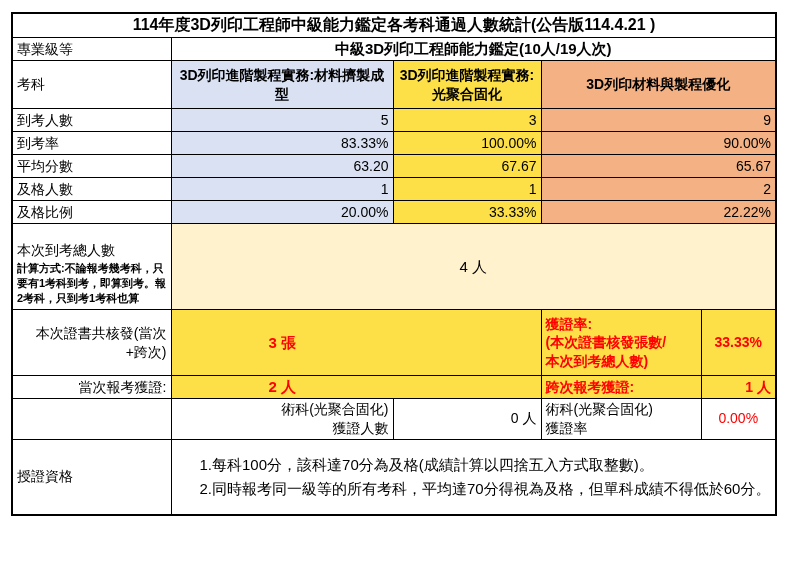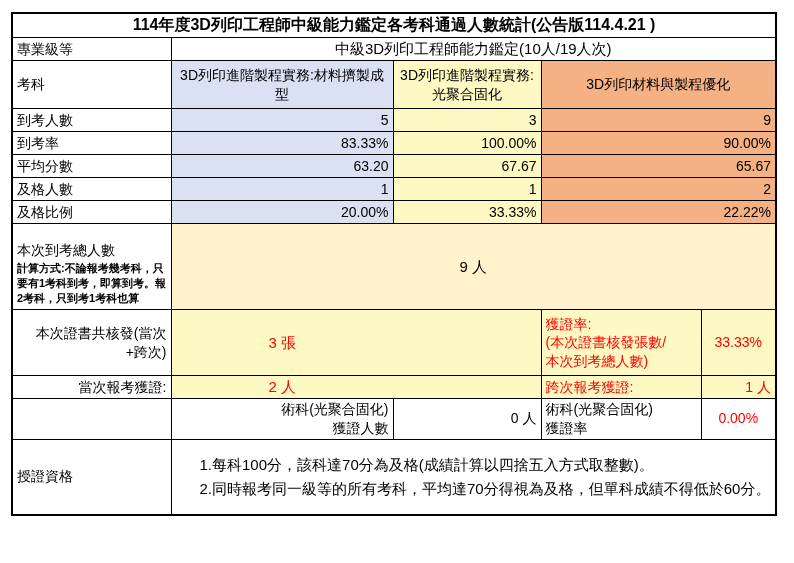--- a/index.html
+++ b/index.html
@@ -26,33 +26,33 @@
   tr.r-level  td{height:20px;}
   tr.r-subj   td{height:45px;}
   tr.r-metric td{height:20px;}
   tr.r-att    td{height:67px;}
   tr.r-cert   td{height:63px;}
   tr.r-cur    td{height:19px;}
   tr.r-skill  td{height:38px;}
   tr.r-qual   td{height:72px;}
 
   .title-cell{font-size:16px;font-weight:bold;text-align:center;margin-top:20px;}
-  .bold{font-weight:normal;}
+  .bold{font-weight:bold;}
   .f15{font-size:15px;}
   .center{text-align:center;}
   .right{text-align:right;}
   .left{text-align:left;}
   .red{color:#FF0000;}
   .pre{white-space:pre-line;}
   .no-r{border-right:none;}
   .no-l{border-left:none;}
   .v-top{vertical-align:top;padding-top:17px;}
 
   .bg-blue  {background:#D9E1F2;}
-  .bg-peach {background:#fef9c3;}
+  .bg-peach {background:#fde047;}
   .bg-orange{background:#F4B183;}
   .bg-yellow{background:#FFF2CC;}
 
   .att-note{font-size:11px;font-weight:bold;line-height:1.35;margin-top:2px;}
   .qual-text{font-size:15px;line-height:1.55;padding-left:28px;}
 </style>
 </head>
 <body>
 
 <table class="stat">
@@ -110,21 +110,21 @@
     <td class="bg-blue right">20.00%</td>
     <td class="bg-peach right">33.33%</td>
     <td colspan="2" class="bg-orange right">22.22%</td>
   </tr>
 
   <tr class="r-att">
     <td class="left v-top">
       <div>本次到考總人數</div>
       <div class="att-note">計算方式:不論報考幾考科，只要有1考科到考，即算到考。報2考科，只到考1考科也算</div>
     </td>
-    <td colspan="4" class="bg-yellow center f15">9 人</td>
+    <td colspan="4" class="bg-yellow center f15">4 人</td>
   </tr>
 
   <tr class="r-cert">
     <td class="right">本次證書共核發(當次+跨次)</td>
     <td class="bg-peach center red bold f15 no-r">3 張</td>
     <td class="bg-peach no-l"></td>
     <td class="bg-peach left red bold pre">獲證率:
 (本次證書核發張數/
 本次到考總人數)</td>
     <td class="bg-peach center red bold">33.33%</td>

